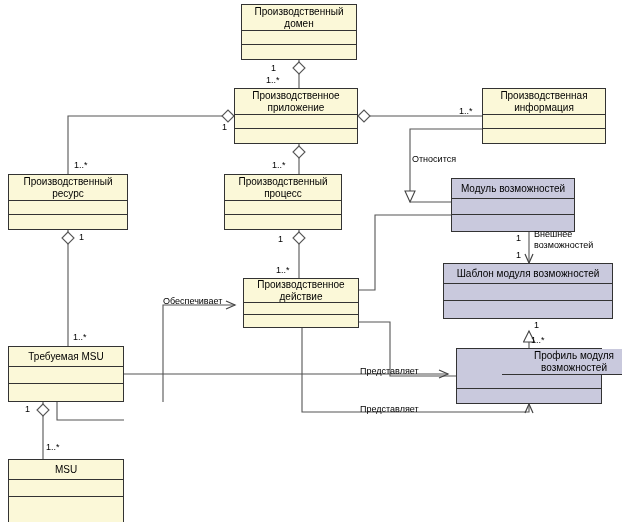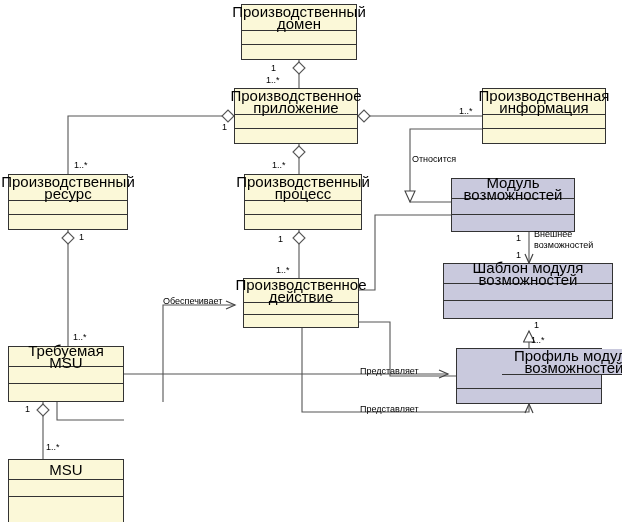--- a/index.html
+++ b/index.html
@@ -25,21 +25,21 @@
   .uml-class {
     position: absolute;
     border: 1px solid #333333;
     box-sizing: border-box;
     z-index: 5;
   }
   .uml-class .cls-name {
     box-sizing: border-box;
     width: 100%;
     text-align: center;
-    font-size: 15px;
+    font-size: 10px;
     line-height: 12px;
     color: #000000;
     padding: 3px 2px 3px 2px;
     border-bottom: 1px solid #333333;
     display: flex;
     align-items: center;
     justify-content: center;
   }
   .uml-class .cls-attr {
     box-sizing: border-box;
@@ -191,21 +191,21 @@
     <div class="cls-attr" style="height:14px;"></div>
     <div class="cls-op" style="height:14px;"></div>
   </div>
 
   <div class="uml-class yellow" style="left:8px; top:174px; width:120px; height:56px;">
     <div class="cls-name" style="height:26px;">Производственный ресурс</div>
     <div class="cls-attr" style="height:14px;"></div>
     <div class="cls-op" style="height:14px;"></div>
   </div>
 
-  <div class="uml-class yellow" style="left:244px; top:174px; width:118px; height:56px;">
+  <div class="uml-class yellow" style="left:224px; top:174px; width:118px; height:56px;">
     <div class="cls-name" style="height:26px;">Производственный процесс</div>
     <div class="cls-attr" style="height:14px;"></div>
     <div class="cls-op" style="height:14px;"></div>
   </div>
 
   <div class="uml-class grey" style="left:451px; top:178px; width:124px; height:54px;">
     <div class="cls-name" style="height:20px;">Модуль возможностей</div>
     <div class="cls-attr" style="height:16px;"></div>
     <div class="cls-op" style="height:16px;"></div>
   </div>

